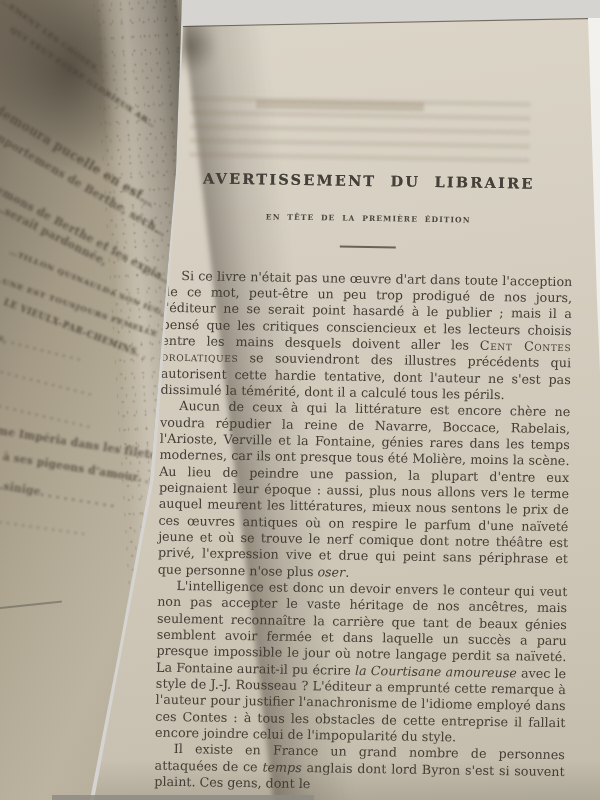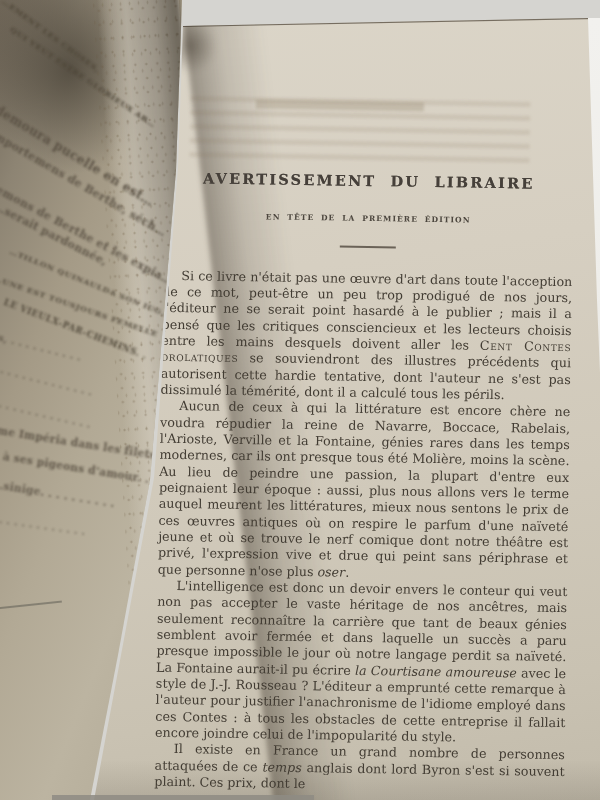--- a/index.html
+++ b/index.html
@@ -171,19 +171,19 @@
     <div class="bottom-shade"></div>
 
     <div class="page-content">
       <h1 class="title">AVERTISSEMENT DU LIBRAIRE</h1>
       <div class="subtitle">EN TÊTE DE LA PREMIÈRE ÉDITION</div>
       <div class="rule"></div>
       <div class="body-text">
         <p><span>Si ce livre n'était pas une œuvre d'art dans toute l'acception de ce mot, peut-être un peu trop prodigué de nos jours, l'éditeur ne se serait point hasardé à le publier ; mais il a pensé que les critiques consciencieux et les lecteurs choisis entre les mains desquels doivent aller les </span><span class="sc">Cent Contes drolatiques</span><span> se souviendront des illustres précédents qui autorisent cette hardie tentative, dont l'auteur ne s'est pas dissimulé la témérité, dont il a calculé tous les périls.</span></p>
         <p><span>Aucun de ceux à qui la littérature est encore chère ne voudra répudier la reine de Navarre, Boccace, Rabelais, l'Arioste, Verville et la Fontaine, génies rares dans les temps modernes, car ils ont presque tous été Molière, moins la scène. Au lieu de peindre une passion, la plupart d'entre eux peignaient leur époque : aussi, plus nous allons vers le terme auquel meurent les littératures, mieux nous sentons le prix de ces œuvres antiques où on respire le parfum d'une naïveté jeune et où se trouve le nerf comique dont notre théâtre est privé, l'expression vive et drue qui peint sans périphrase et que personne n'ose plus </span><span class="it">oser</span><span>.</span></p>
         <p><span>L'intelligence est donc un devoir envers le conteur qui veut non pas accepter le vaste héritage de nos ancêtres, mais seulement reconnaître la carrière que tant de beaux génies semblent avoir fermée et dans laquelle un succès a paru presque impossible le jour où notre langage perdit sa naïveté. La Fontaine aurait-il pu écrire </span><span class="it">la Courtisane amoureuse</span><span> avec le style de J.-J. Rousseau ? L'éditeur a emprunté cette remarque à l'auteur pour justifier l'anachronisme de l'idiome employé dans ces Contes : à tous les obstacles de cette entreprise il fallait encore joindre celui de l'impopularité du style.</span></p>
-        <p><span>Il existe en France un grand nombre de personnes attaquées de ce </span><span class="it">temps</span><span> anglais dont lord Byron s'est si souvent plaint. Ces prix, dont le</span></p>
+        <p><span>Il existe en France un grand nombre de personnes attaquées de ce </span><span class="it">temps</span><span> anglais dont lord Byron s'est si souvent plaint. Ces gens, dont le</span></p>
       </div>
     </div>
   </div>
 
   <div class="surface-strip"></div>
 </div>
 
 </body></html>

